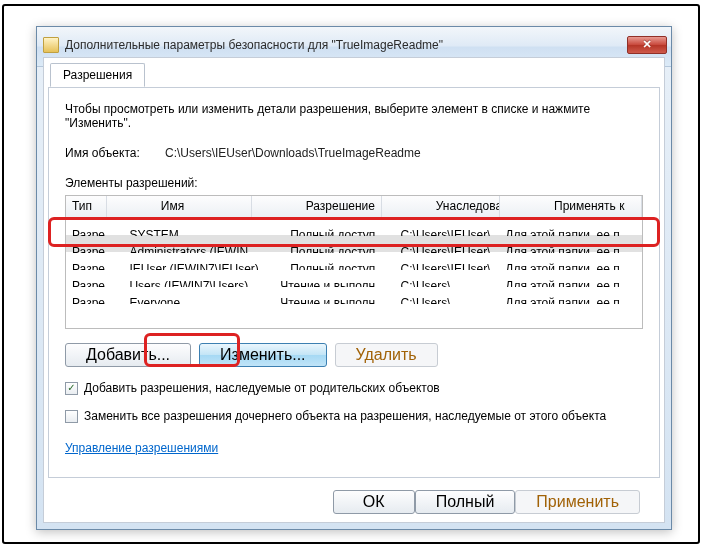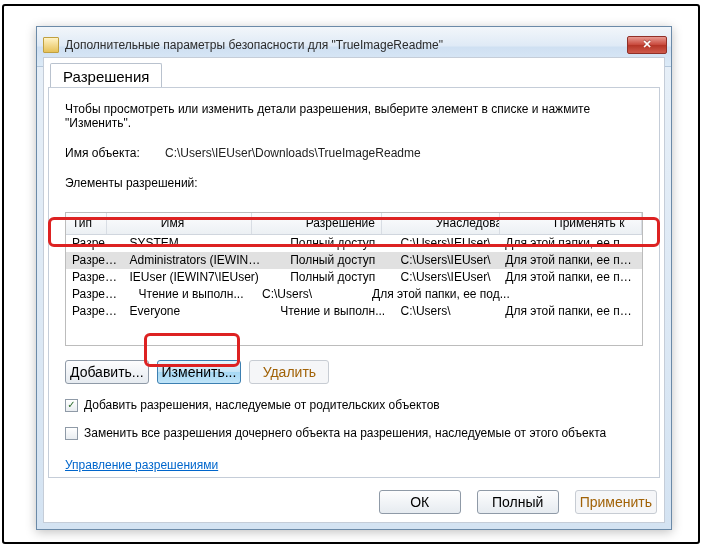--- a/index.html
+++ b/index.html
@@ -68,35 +68,35 @@
     margin-top: 4px;
   }
   .tab {
     display: inline-block;
     padding: 4px 12px 4px;
     border: 1px solid #b9c2ce;
     border-bottom: 1px solid #fff;
     background: #fff;
     position: relative;
     top: 1px;
-    font-size: 15px;
+    font-size: 12px;
     border-radius: 2px 2px 0 0;
   }
   .tab-panel {
     position: absolute;
     top: 29px; left: 4px; right: 4px; bottom: 44px;
     border: 1px solid #c5cdd8;
     background: #fff;
     padding: 14px 16px 10px;
   }
   .info-text { color: #000000; margin-bottom: 16px; }
   .obj-row { display: flex; margin-bottom: 16px; }
   .obj-row .lbl { width: 100px; }
   .obj-row .val { color: #222; }
-  .elem-label { margin-bottom: 22px; }
+  .elem-label { margin-bottom: 5px; }
   .listview {
     border: 1px solid #bcbcbc;
     height: 134px;
     position: relative;
     overflow: hidden;
   }
   .list-header {
     display: flex;
     height: 22px;
     background: linear-gradient(180deg,#fdfdfe,#ecf0f4);
@@ -109,49 +109,49 @@
     white-space: nowrap;
     overflow: hidden;
   }
   .rows { }
   .row {
     display: flex;
     height: 17px;
     line-height: 17px;
     white-space: nowrap;
   }
-  .row .cell { padding: 0 6px; overflow: hidden; text-overflow: ellipsis; }
+  .row .cell { padding: 9px 6px; overflow: hidden; text-overflow: ellipsis; }
   .row.selected { background: #e1e1e1; }
   .c0 { width: 60px; }
   .c1 { width: 155px; }
   .c2 { width: 130px; text-align: center; }
   .c3 { width: 110px; }
   .c4 { width: 150px; }
   
   .red-highlight-row {
     position: absolute;
     border: 3px solid #d22;
     border-radius: 6px;
     pointer-events: none;
     box-shadow: 0 0 1px rgba(255,255,255,0.5), inset 0 0 1px rgba(255,255,255,0.5);
   }
   
   .btn-row { margin-top: 14px; display: flex; gap: 8px; }
   .btn {
     min-width: 80px;
     height: 24px;
-    padding: 0 4px;
+    padding: 0 20px;
     border: 1px solid #8f9aa7;
     background: linear-gradient(180deg,#fdfdfe,#e6ebf0);
     border-radius: 3px;
     display: inline-flex;
     align-items: center;
     justify-content: center;
     font-family: inherit;
-    font-size: 14px;
+    font-size: 16px;
     cursor: default;
   }
   .btn.focused {
     border: 1px solid #3c7fb1;
     background: linear-gradient(180deg,#eaf6fd,#c4e5f6 48%,#a6d9f4 52%,#c0e4f8);
   }
   .btn.disabled { color: #a16207; border-color: #c7ccd3; background: #f5f6f8; }
   
   .checkbox-row { margin-top: 14px; display: flex; align-items: center; gap: 6px; }
   .checkbox {
@@ -159,22 +159,22 @@
     border: 1px solid #8f9aa7;
     background: linear-gradient(180deg,#fff,#e9edf1);
     display: flex; align-items: center; justify-content: center;
     font-size: 10px; color: #2a6b2a;
     line-height: 1;
   }
   .link { color: #0066cc; text-decoration: underline; margin-top: 18px; display: inline-block; }
   
   .bottom-btns {
     position: absolute;
-    right: 7px; bottom: 8px;
-    display: flex; gap: 16px;
+    right: 24px; bottom: 8px;
+    display: flex; gap: 0;
   }
 </style>
 </head>
 <body>
 
 <div class="outer-frame">
   <div class="window">
     <div class="titlebar">
       <div class="folder-icon"></div>
       <div class="title-text">Дополнительные параметры безопасности  для "TrueImageReadme"</div>
@@ -216,20 +216,21 @@
             </div>
             <div class="row">
               <div class="cell c0">Разреш...</div>
               <div class="cell c1">IEUser (IEWIN7\IEUser)</div>
               <div class="cell c2">Полный доступ</div>
               <div class="cell c3">C:\Users\IEUser\</div>
               <div class="cell c4">Для этой папки, ее под...</div>
             </div>
             <div class="row">
               <div class="cell c0">Разреш...</div>
+              <div class="cell c1">Users (IEWIN7\Users)</div>
               <div class="cell c2">Чтение и выполн...</div>
               <div class="cell c3">C:\Users\</div>
               <div class="cell c4">Для этой папки, ее под...</div>
             </div>
             <div class="row">
               <div class="cell c0">Разреш...</div>
               <div class="cell c1">Everyone</div>
               <div class="cell c2">Чтение и выполн...</div>
               <div class="cell c3">C:\Users\</div>
               <div class="cell c4">Для этой папки, ее под...</div>

